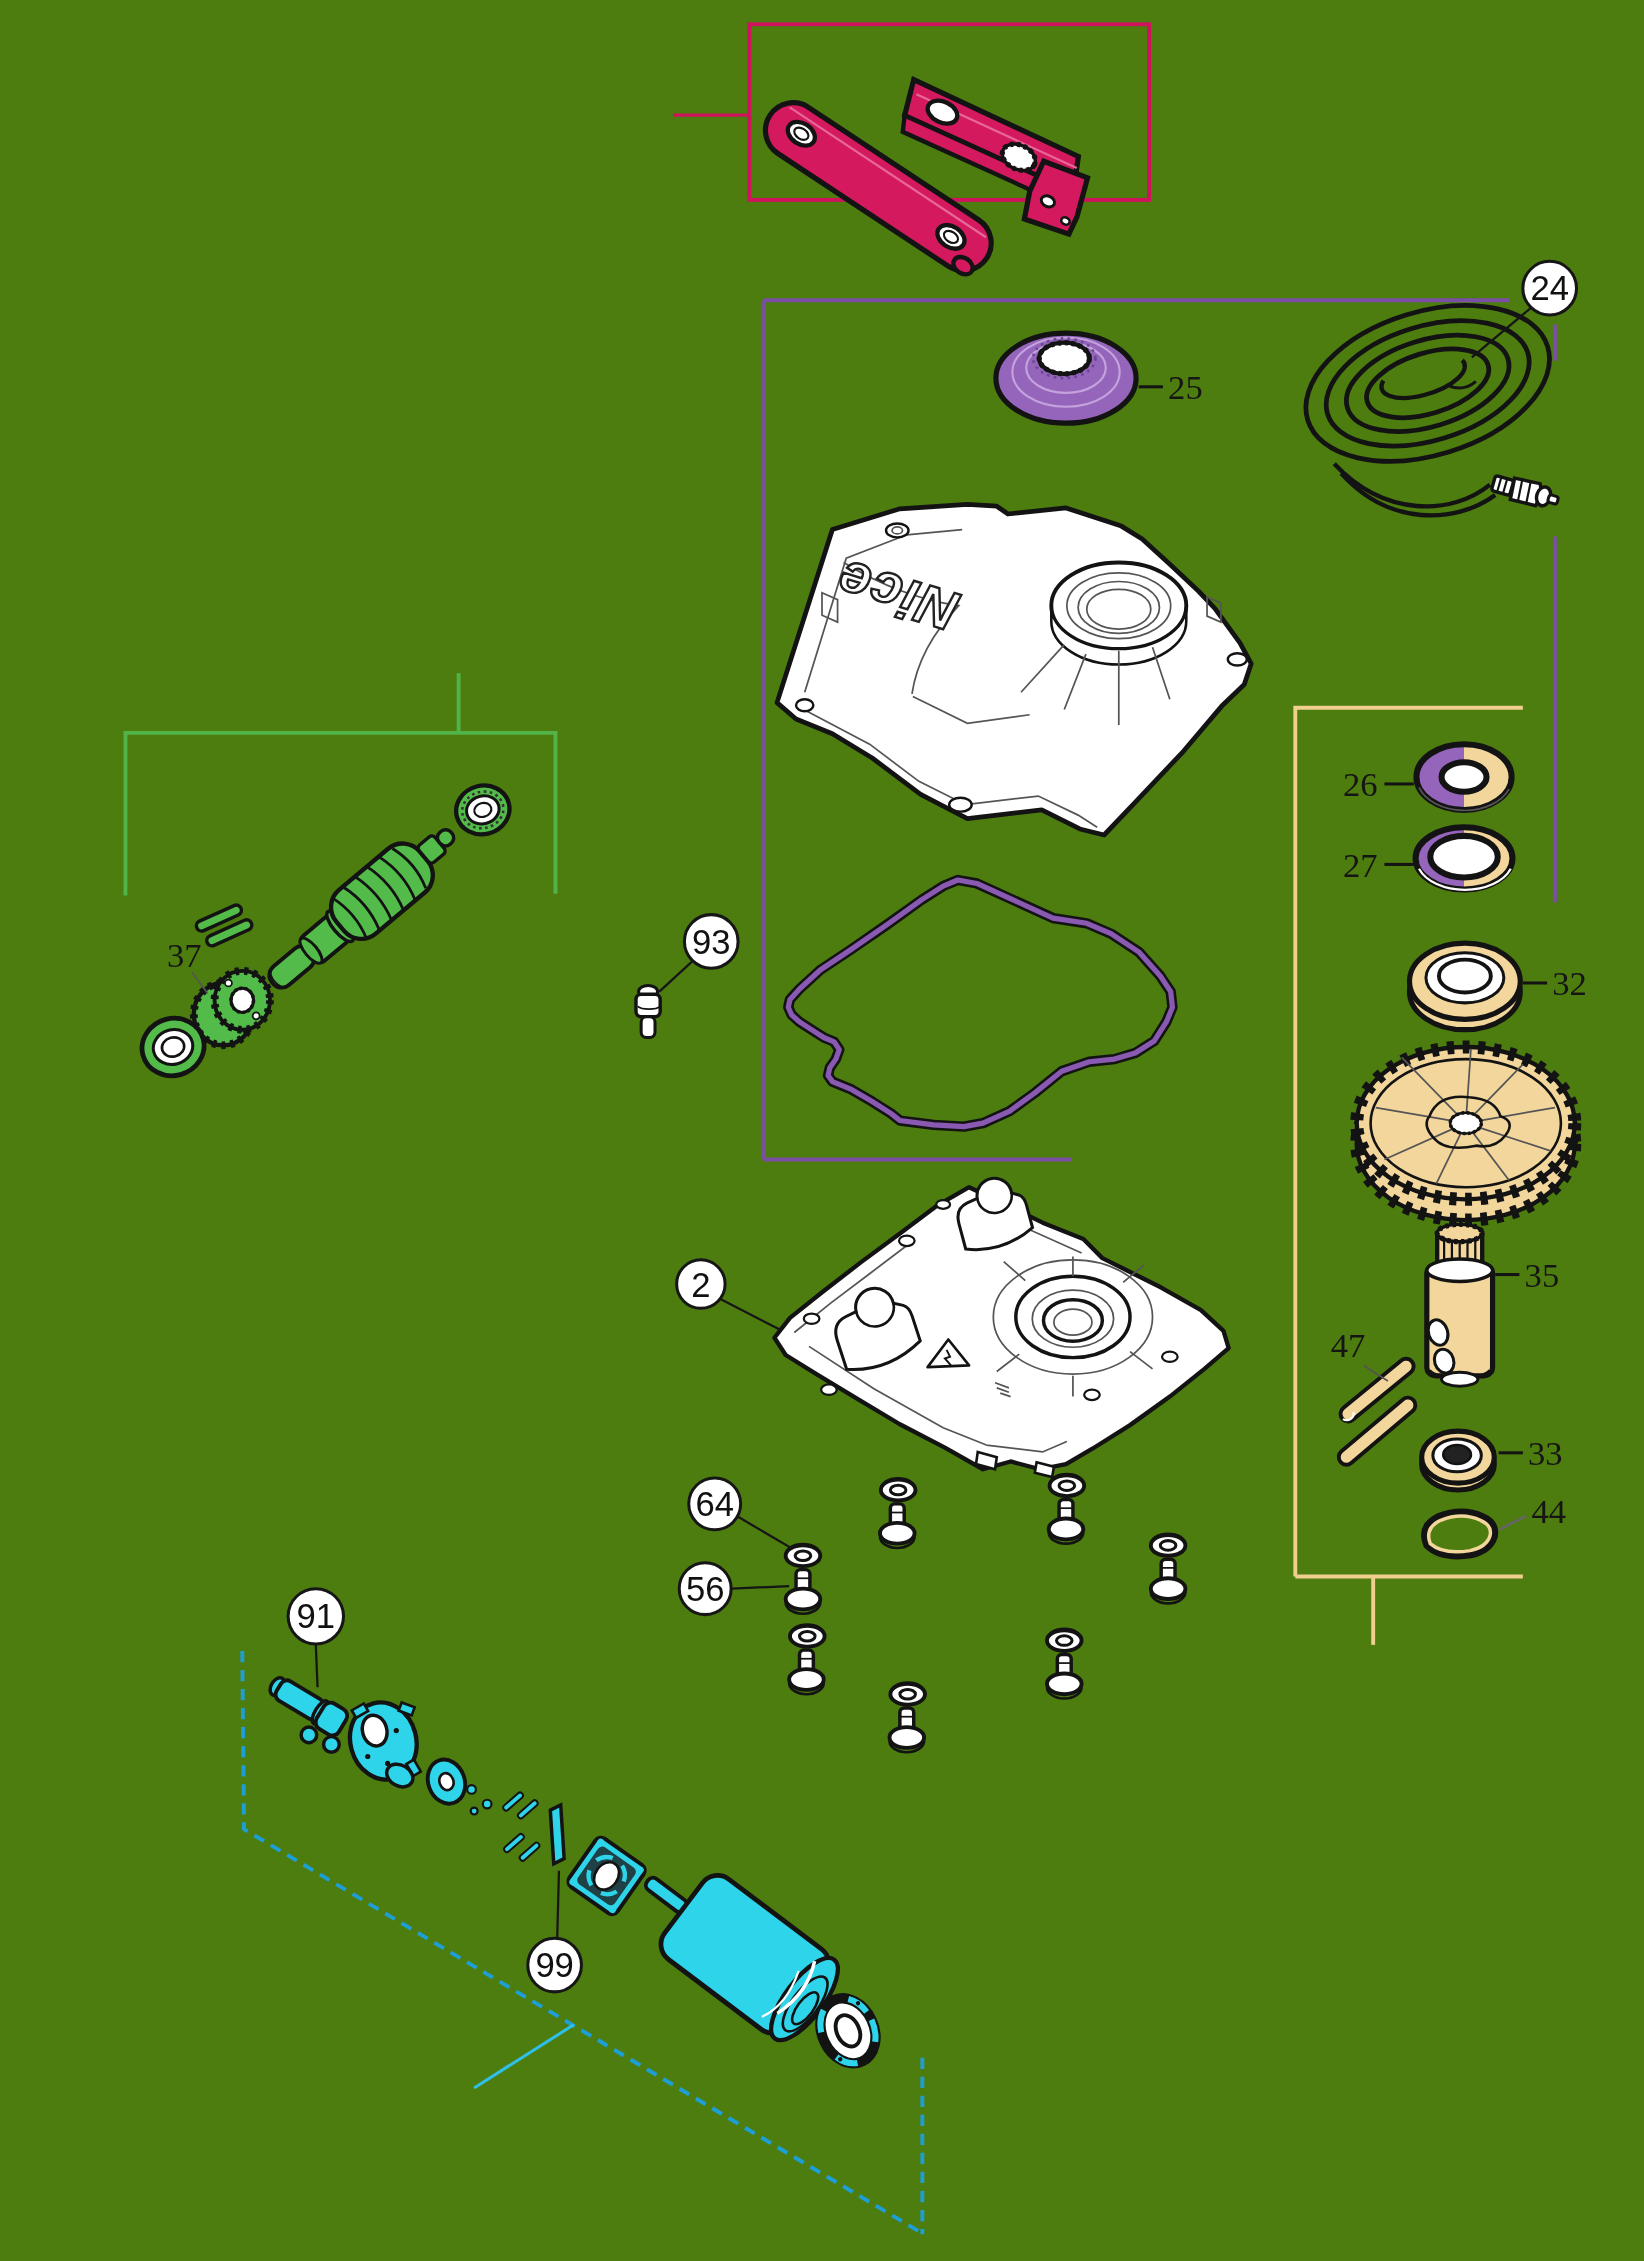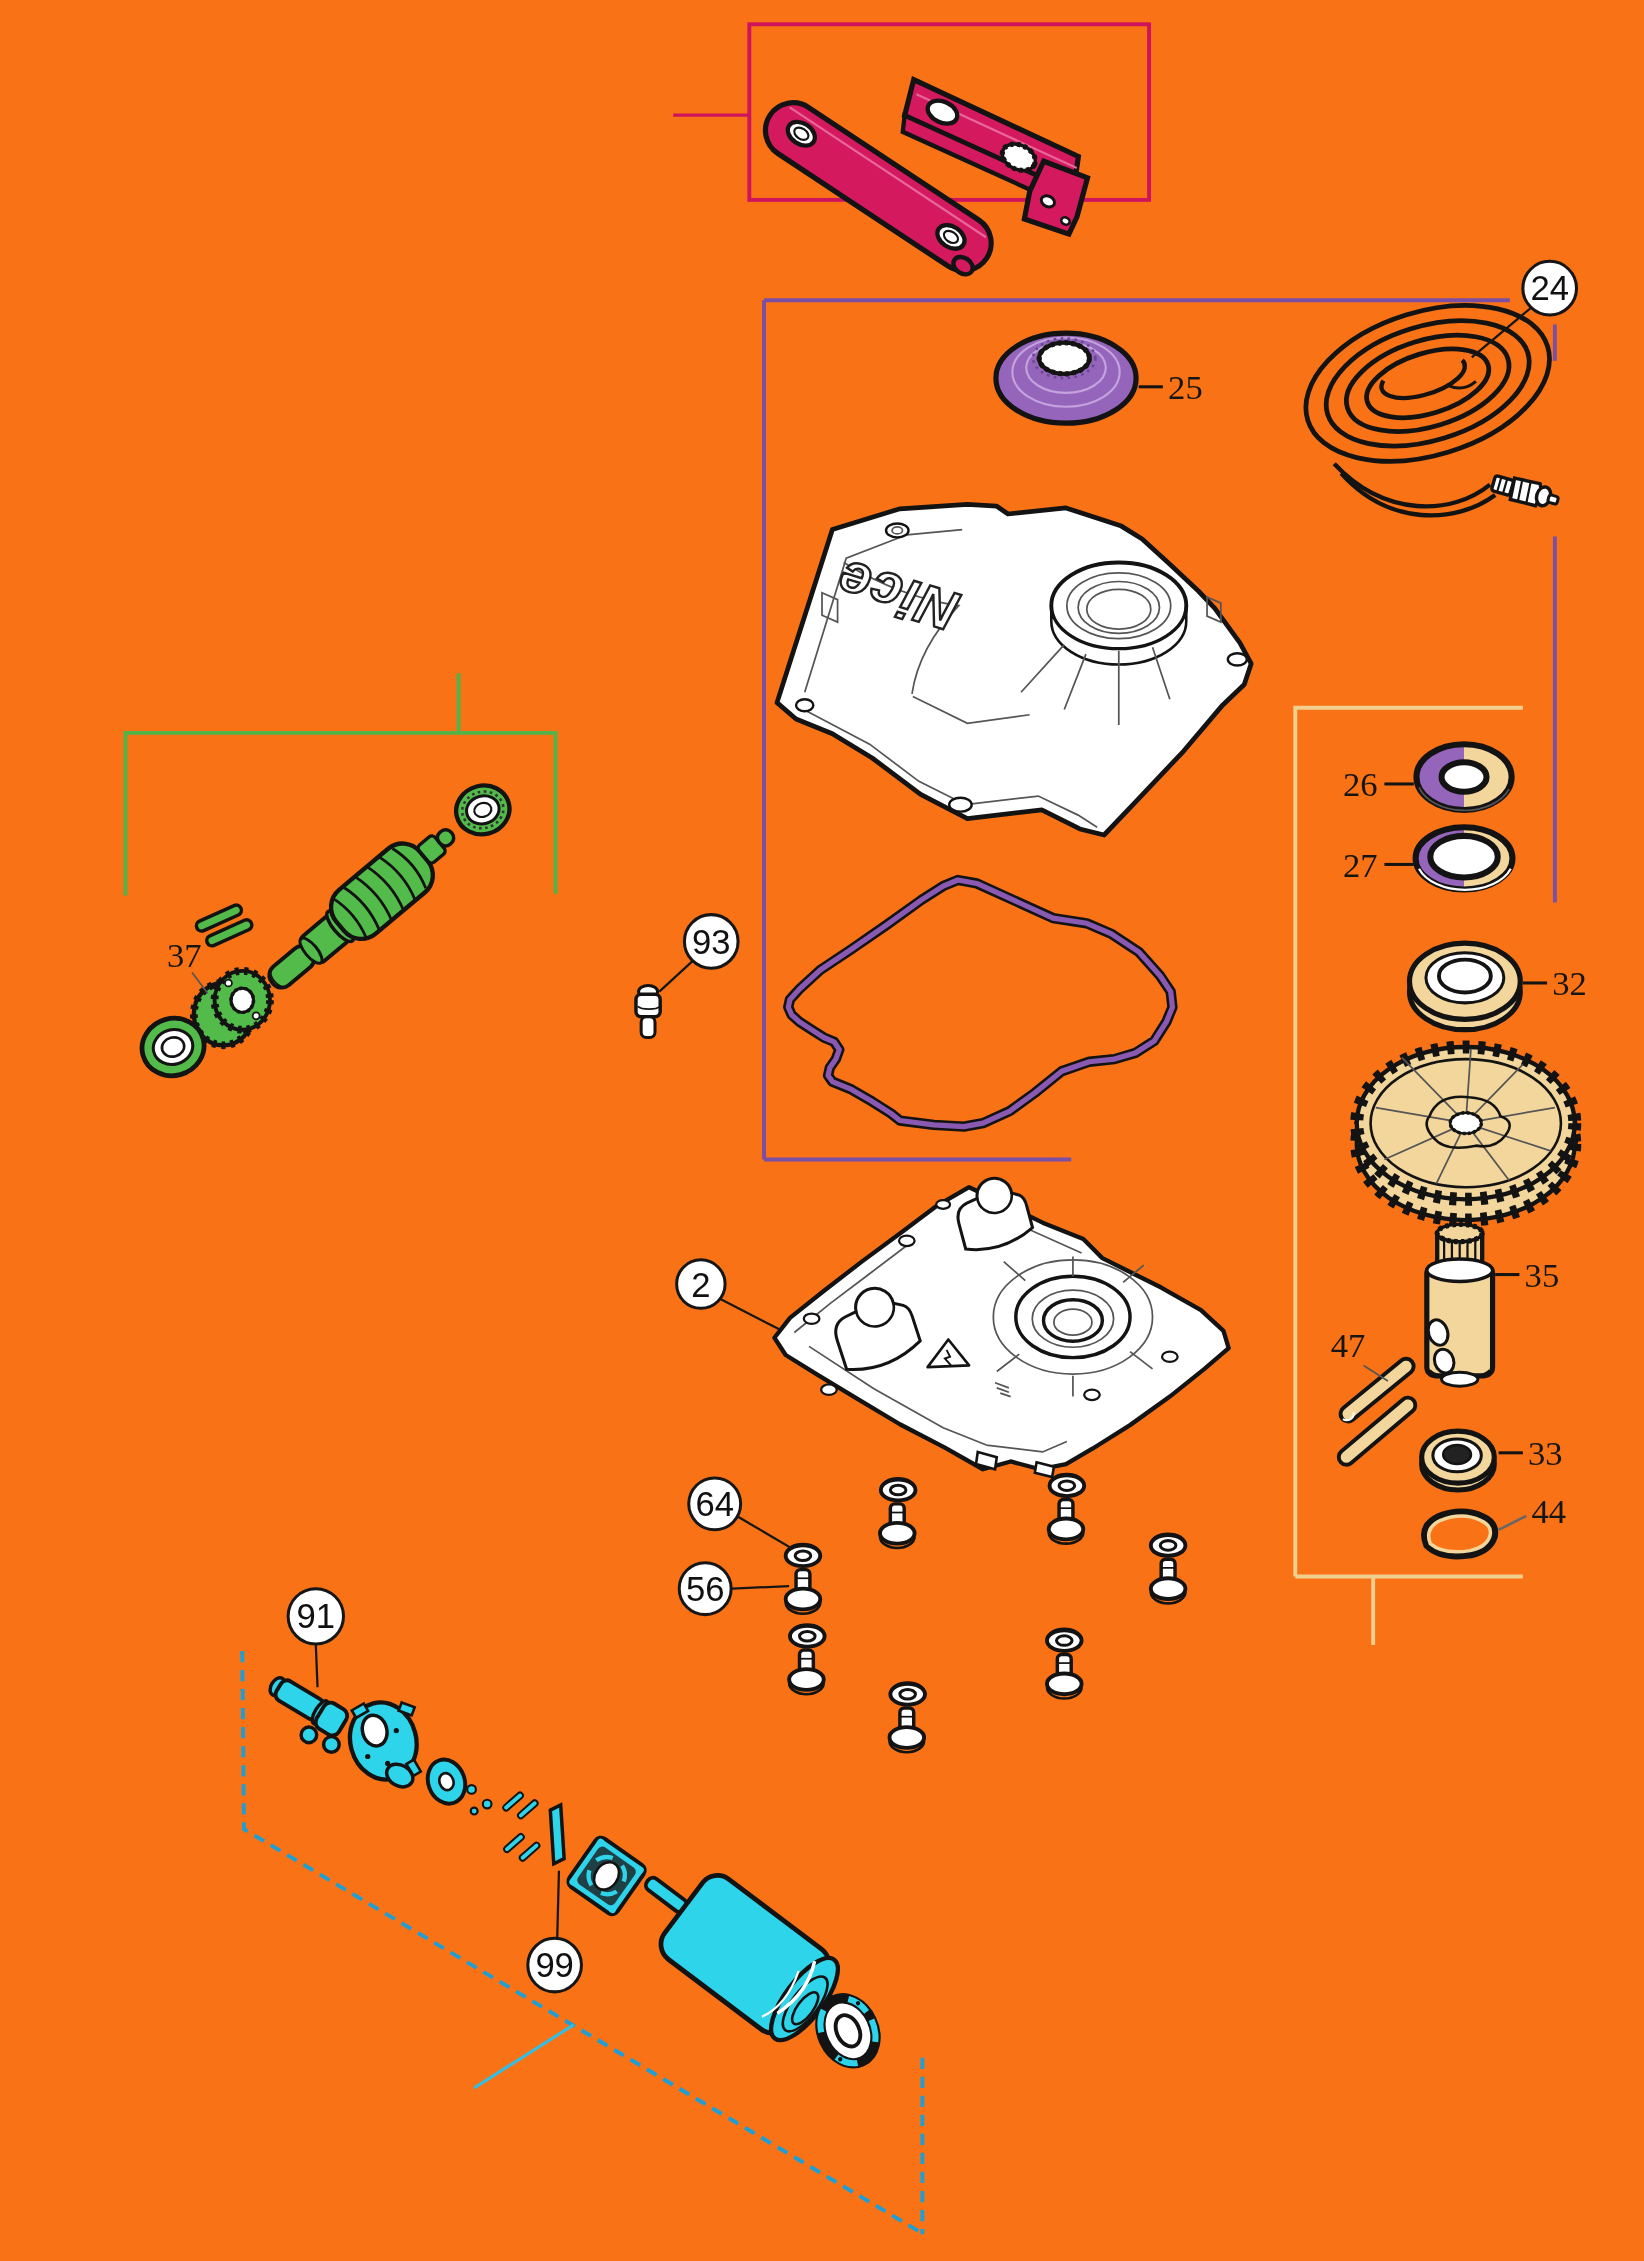--- a/index.html
+++ b/index.html
@@ -1,16 +1,16 @@
 <!DOCTYPE html>
 <html style="font-size:14px"><head>
 <meta charset="utf-8">
 <style>
   html,body{margin:0;padding:0;background:#ffffff;}
-  .canvas{position:relative;width:1644px;height:2261px;background:#f97316;overflow:hidden;}
+  .canvas{position:relative;width:1644px;height:2261px;background:#4d7c0f;overflow:hidden;}
   svg{position:absolute;left:0;top:0;}
   .callout-circle{fill:#ffffff;stroke:#161616;stroke-width:3.5;}
   .callout-num{font-family:"Liberation Sans",sans-serif;font-size:40px;fill:#111;text-anchor:middle;}
   .plain-num{font-family:"Liberation Serif",serif;font-size:40px;fill:#151515;}
   .leader{stroke:#161616;stroke-width:2.6;fill:none;}
   .thinline{stroke:#555;stroke-width:2;fill:none;}
   .outline{stroke:#131313;fill:#ffffff;}
   .pink-f{fill:#d4195f;stroke:#131313;}
   .pink-l{stroke:#cf135c;fill:none;}
   .purple-l{stroke:#7a4fa5;fill:none;}

